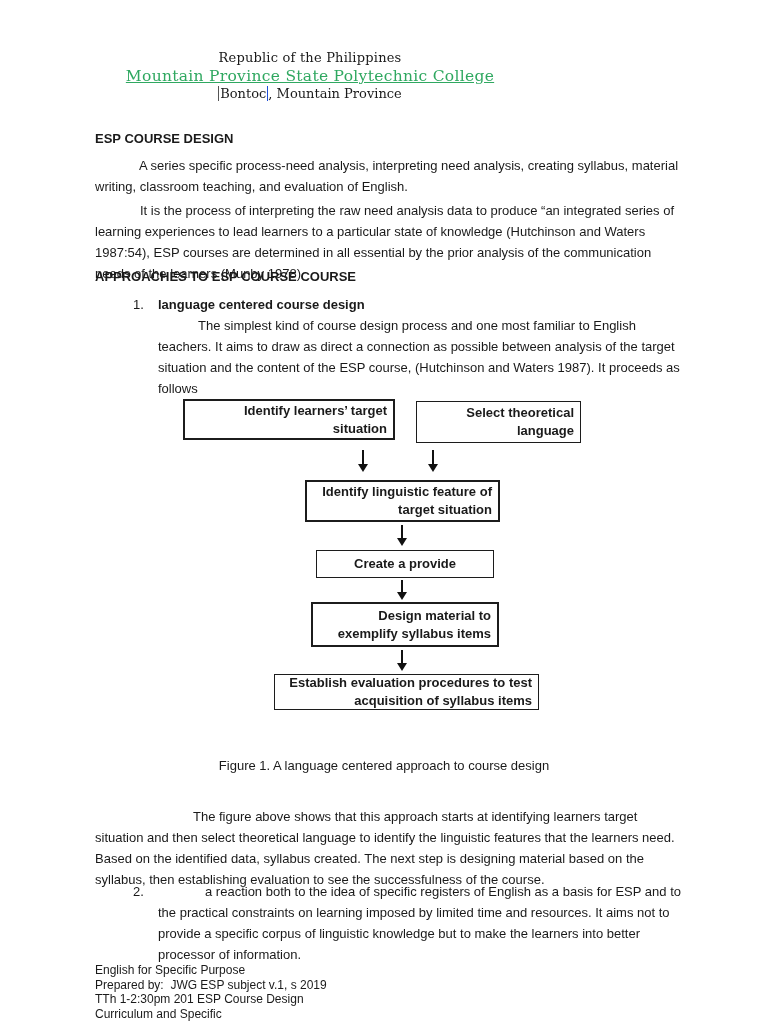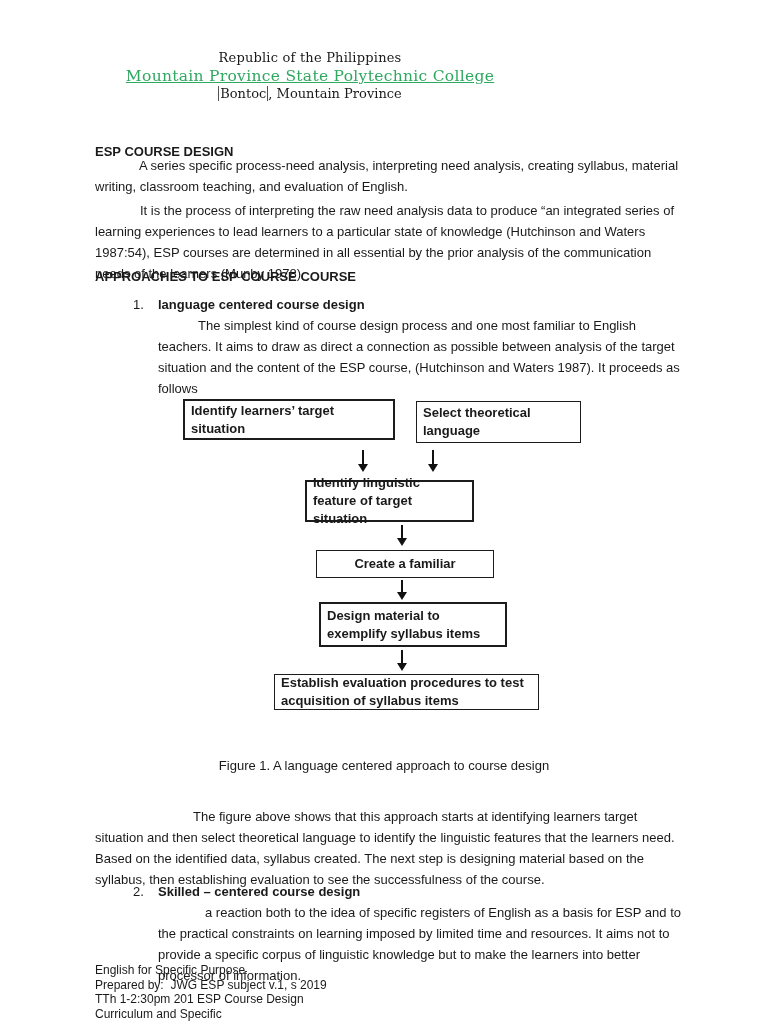--- a/index.html
+++ b/index.html
@@ -9,45 +9,45 @@
   
   .header { position:absolute; top:50px; left:0; width:620px; text-align:center;
             font-family:"DejaVu Serif", serif; }
   .hdr-line1 { font-size:13px; letter-spacing:0.2px; }
   .hdr-college { display:inline-block; margin-top:2px; font-size:15.5px;
                  text-decoration:underline; letter-spacing:0.3px; }
   .hdr-line3 { font-size:13px; margin-top:1px; }
   .sel { border-left:1px solid #555; border-right:1px solid #1d4ed8; padding:0 1px; }
 
   
-  .t1 { position:absolute; left:95px; top:144px; font-size:13px; font-weight:bold; }
+  .t1 { position:absolute; left:95px; top:131px; font-size:13px; font-weight:bold; }
   .p1 { position:absolute; left:95px; top:155px; width:588px; font-size:13px;
         line-height:21px; text-indent:44px; }
   .p2 { position:absolute; left:95px; top:200px; width:588px; font-size:13px;
         line-height:21px; text-indent:45px; }
   .t2 { position:absolute; left:95px; top:269px; font-size:13px; font-weight:bold; }
 
   .list-item { position:absolute; display:flex; font-size:13px; line-height:21px; }
   .li1 { left:133px; top:294px; width:548px; }
   .li2 { left:133px; top:881px; width:548px; }
   .num { width:25px; flex:none; }
   .ibody { flex:1; }
   .ihead { font-weight:bold; }
   .li1 .itext { text-indent:40px; }
   .li2 .itext { text-indent:47px; }
 
   
   .box { position:absolute; border:2px solid #1c1c1c; background:#fff;
-         display:flex; align-items:center; justify-content:center; text-align:left;
+         display:flex; align-items:center; justify-content:center; text-align:right;
          font-size:13px; font-weight:600; line-height:18px; padding:1px 6px; }
   .b1 { left:183px; top:399px; width:212px; height:41px; }
   .b2 { left:416px; top:401px; width:165px; height:42px; border-width:1.5px; }
-  .b3 { left:305px; top:480px; width:169px; height:42px; }
+  .b3 { left:305px; top:480px; width:195px; height:42px; }
   .b4 { left:316px; top:550px; width:178px; height:28px; border-width:1.5px; }
-  .b5 { left:311px; top:602px; width:188px; height:45px;margin-left:8px; }
+  .b5 { left:311px; top:602px; width:188px; height:45px; }
   .b6 { left:274px; top:674px; width:265px; height:36px; border-width:1.5px; }
 
   .arrow { position:absolute; width:12px; display:flex; flex-direction:column; align-items:center; }
   .arrow .stem { width:2px; background:#111; flex:1; }
   .arrow .head { width:0; height:0; border-left:5px solid transparent;
                  border-right:5px solid transparent; border-top:8px solid #111; flex:none; }
   .a1 { left:357px; top:450px; height:22px; }
   .a2 { left:427px; top:450px; height:22px; }
   .a3 { left:396px; top:525px; height:21px; }
   .a4 { left:396px; top:580px; height:20px; }
@@ -82,21 +82,21 @@
     <span class="num">1.</span>
     <div class="ibody">
       <div class="ihead">language centered course design</div>
       <div class="itext">The simplest kind of course design process and one most familiar to English teachers. It aims to draw as direct a connection as possible between analysis of the target situation and the content of the ESP course, (Hutchinson and Waters 1987). It proceeds as follows</div>
     </div>
   </div>
 
   <div class="box b1">Identify learners’ target situation</div>
   <div class="box b2">Select theoretical language</div>
   <div class="box b3">Identify linguistic feature of target situation</div>
-  <div class="box b4">Create a familiar</div>
+  <div class="box b4">Create a provide</div>
   <div class="box b5">Design material to exemplify syllabus items</div>
   <div class="box b6">Establish evaluation procedures to test acquisition of syllabus items</div>
 
   <div class="arrow a1">
       <span class="stem"></span>
       <span class="head"></span>
     </div>
   <div class="arrow a2">
       <span class="stem"></span>
       <span class="head"></span>
@@ -113,21 +113,20 @@
       <span class="stem"></span>
       <span class="head"></span>
     </div>
 
   <div class="caption">Figure 1. A language centered approach to course design</div>
   <p class="p3">The figure above shows that this approach starts at identifying learners target situation and then select theoretical language to identify the linguistic features that the learners need. Based on the identified data, syllabus created. The next step is designing material based on the syllabus, then establishing evaluation to see the successfulness of the course.</p>
 
   <div class="list-item li2">
     <span class="num">2.</span>
     <div class="ibody">
-      <div class="ihead">Skilled – centered course design</div>
       <div class="itext">a reaction both to the idea of specific registers of English as a basis for ESP and to the practical constraints on learning imposed by limited time and resources. It aims not to provide a specific corpus of linguistic knowledge but to make the learners into better processor of information.</div>
     </div>
   </div>
 
   <div class="footer">
     <div>English for Specific Purpose</div>
     <div>Prepared by:  JWG ESP subject v.1, s 2019</div>
     <div>TTh 1-2:30pm 201 ESP Course Design</div>
     <div>Curriculum and Specific</div>
   </div>

